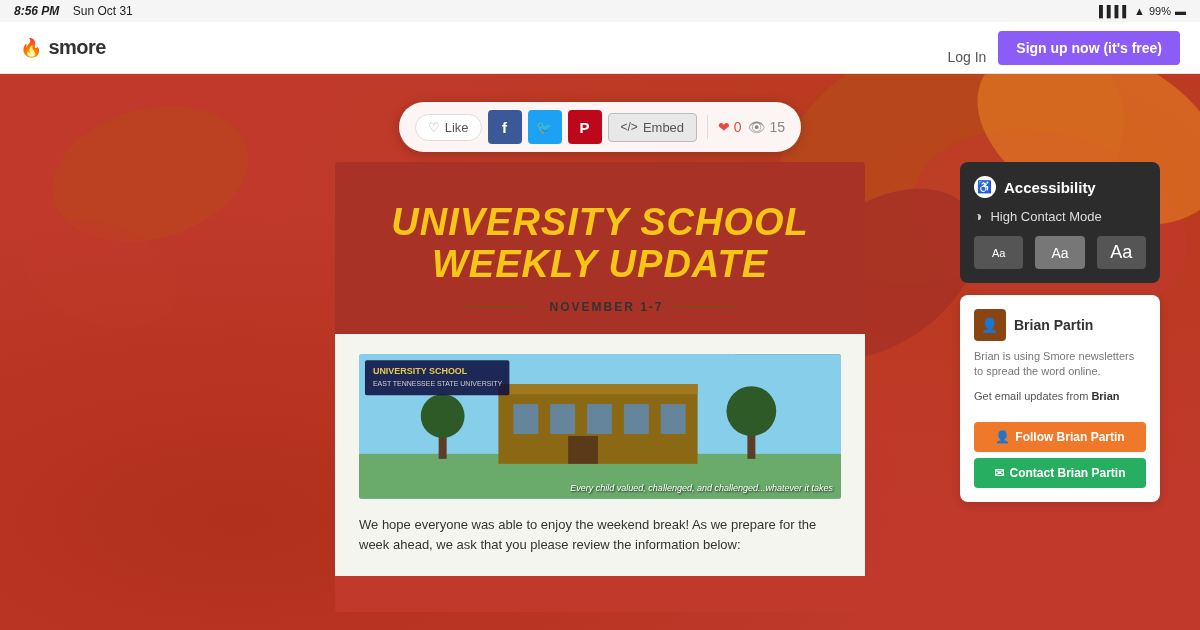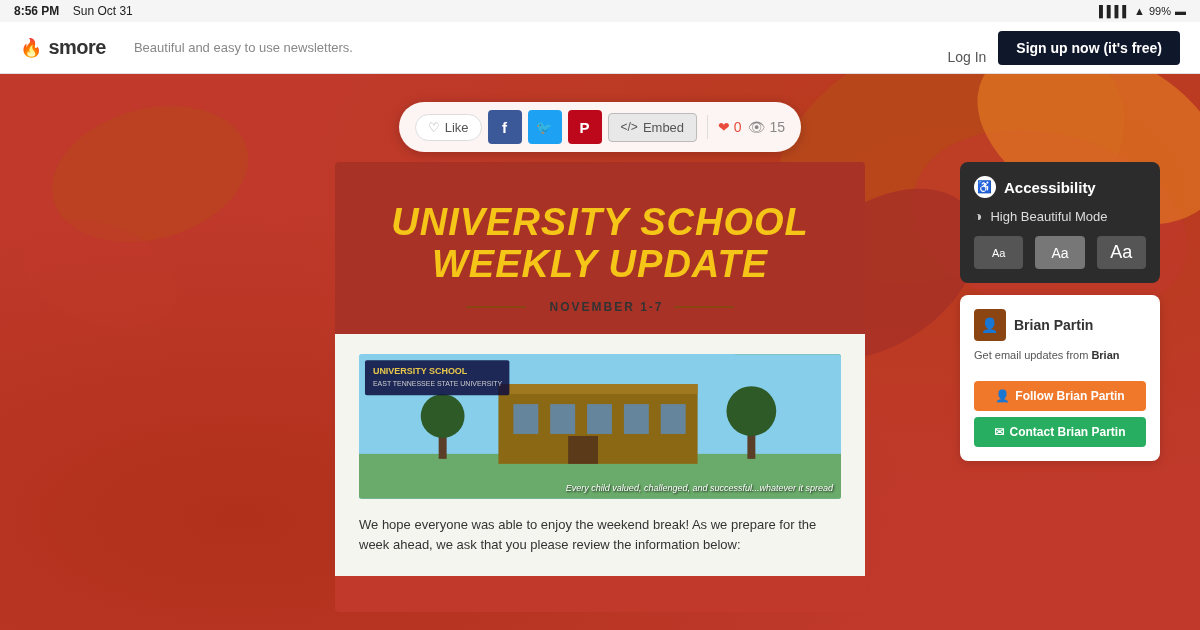--- a/index.html
+++ b/index.html
@@ -19,21 +19,21 @@
       display: flex;
       align-items: center;
       justify-content: space-between;
       padding: 0 14px;
       font-size: 12px;
       color: #222;
       font-weight: 500;
       z-index: 100;
       position: relative;
     }
-    .status-bar .time { font-weight: 600; }
+    .status-bar .time { font-weight: 600; font-style: italic; }
     .status-bar .icons { display: flex; align-items: center; gap: 4px; font-size: 11px; }
 
     
     .navbar {
       background: #fff;
       height: 52px;
       display: flex;
       align-items: center;
       justify-content: space-between;
       padding: 0 20px;
@@ -49,21 +49,21 @@
     .navbar-right { display: flex; align-items: flex-end; gap: 12px; }
     .login-btn {
       background: transparent;
       border: none;
       font-size: 14px;
       color: #555;
       cursor: pointer;
       font-weight: 500;
     }
     .signup-btn {
-      background: #0f172a;
+      background: #8b5cf6;
       color: #fff;
       border: none;
       padding: 9px 18px;
       border-radius: 4px;
       font-size: 14px;
       font-weight: 600;
       cursor: pointer;
     }
 
     
@@ -375,21 +375,20 @@
     <span>▬</span>
   </div>
 </div>
 
 <div class="navbar">
   <div class="navbar-left">
     <div class="smore-logo">
       <span class="smore-flame">🔥</span>
       <span class="smore-name">smore</span>
     </div>
-    <span class="navbar-tagline">Beautiful and easy to use newsletters.</span>
   </div>
   <div class="navbar-right">
     <button class="login-btn">Log In</button>
     <button class="signup-btn">Sign up now (it's free)</button>
   </div>
 </div>
 
 <div class="main-area">
 
   <div class="bg-leaves">
@@ -466,49 +465,50 @@
 
           <rect x="80" y="70" width="8" height="35" fill="#5a3e28"></rect>
           <ellipse cx="84" cy="62" rx="22" ry="22" fill="#2d5a27"></ellipse>
           <rect x="390" y="65" width="8" height="40" fill="#5a3e28"></rect>
           <ellipse cx="394" cy="57" rx="25" ry="25" fill="#2d5a27"></ellipse>
 
           <rect x="6" y="6" width="145" height="35" fill="rgba(10,10,60,0.85)" rx="2"></rect>
           <text x="14" y="20" fill="#e8c84a" font-size="9" font-weight="bold" font-family="sans-serif">UNIVERSITY SCHOOL</text>
           <text x="14" y="32" fill="#ccc" font-size="7" font-family="sans-serif">EAST TENNESSEE STATE UNIVERSITY</text>
         </svg>
-        <span class="school-caption">Every child valued, challenged, and successful...whatever it spread</span>
+        <span class="school-caption">Every child valued, challenged, and challenged...whatever it takes</span>
       </div>
       <p class="newsletter-text">We hope everyone was able to enjoy the weekend break! As we prepare for the week ahead, we ask that you please review the information below:</p>
     </div>
   </div>
 
   <div class="right-panel">
 
     <div class="accessibility-panel">
       <div class="accessibility-header">
         <div class="accessibility-icon">♿</div>
         <span class="accessibility-title">Accessibility</span>
       </div>
       <div class="high-contrast-row">
         <span class="hc-icon">◑</span>
-        <span class="hc-label">High Beautiful Mode</span>
+        <span class="hc-label">High Contact Mode</span>
       </div>
       <div class="font-size-row">
         <button class="font-btn sm">Aa</button>
         <button class="font-btn md active">Aa</button>
         <button class="font-btn lg">Aa</button>
       </div>
     </div>
 
     <div class="author-panel">
       <div class="author-header">
         <div class="author-avatar">👤</div>
         <span class="author-name">Brian Partin</span>
       </div>
+      <p class="author-desc">Brian is using Smore newsletters to spread the word online.</p>
       <p class="email-update-text">
         <span>Get email updates from </span><strong>Brian</strong>
       </p>
       <button class="follow-btn">
         <span>👤</span>
         <span>Follow Brian Partin</span>
       </button>
       <button class="contact-btn">
         <span>✉</span>
         <span>Contact Brian Partin</span>

